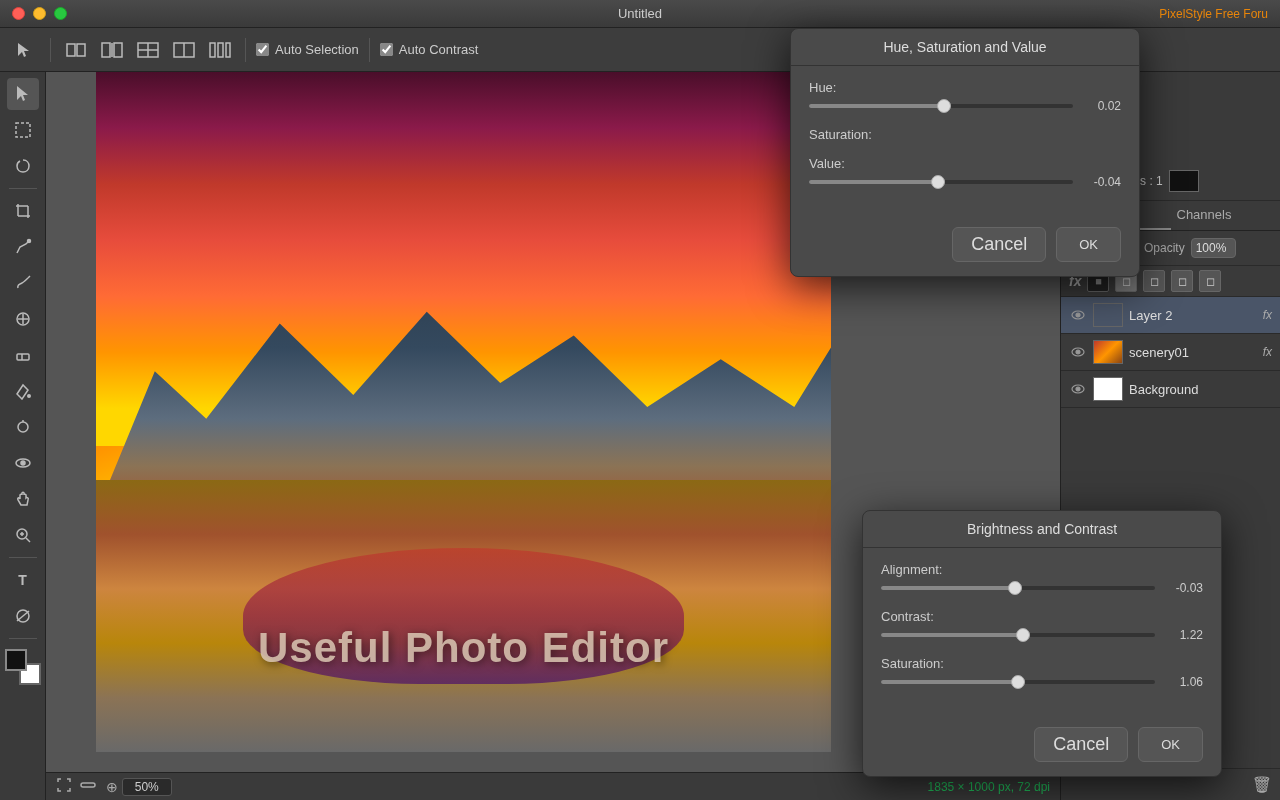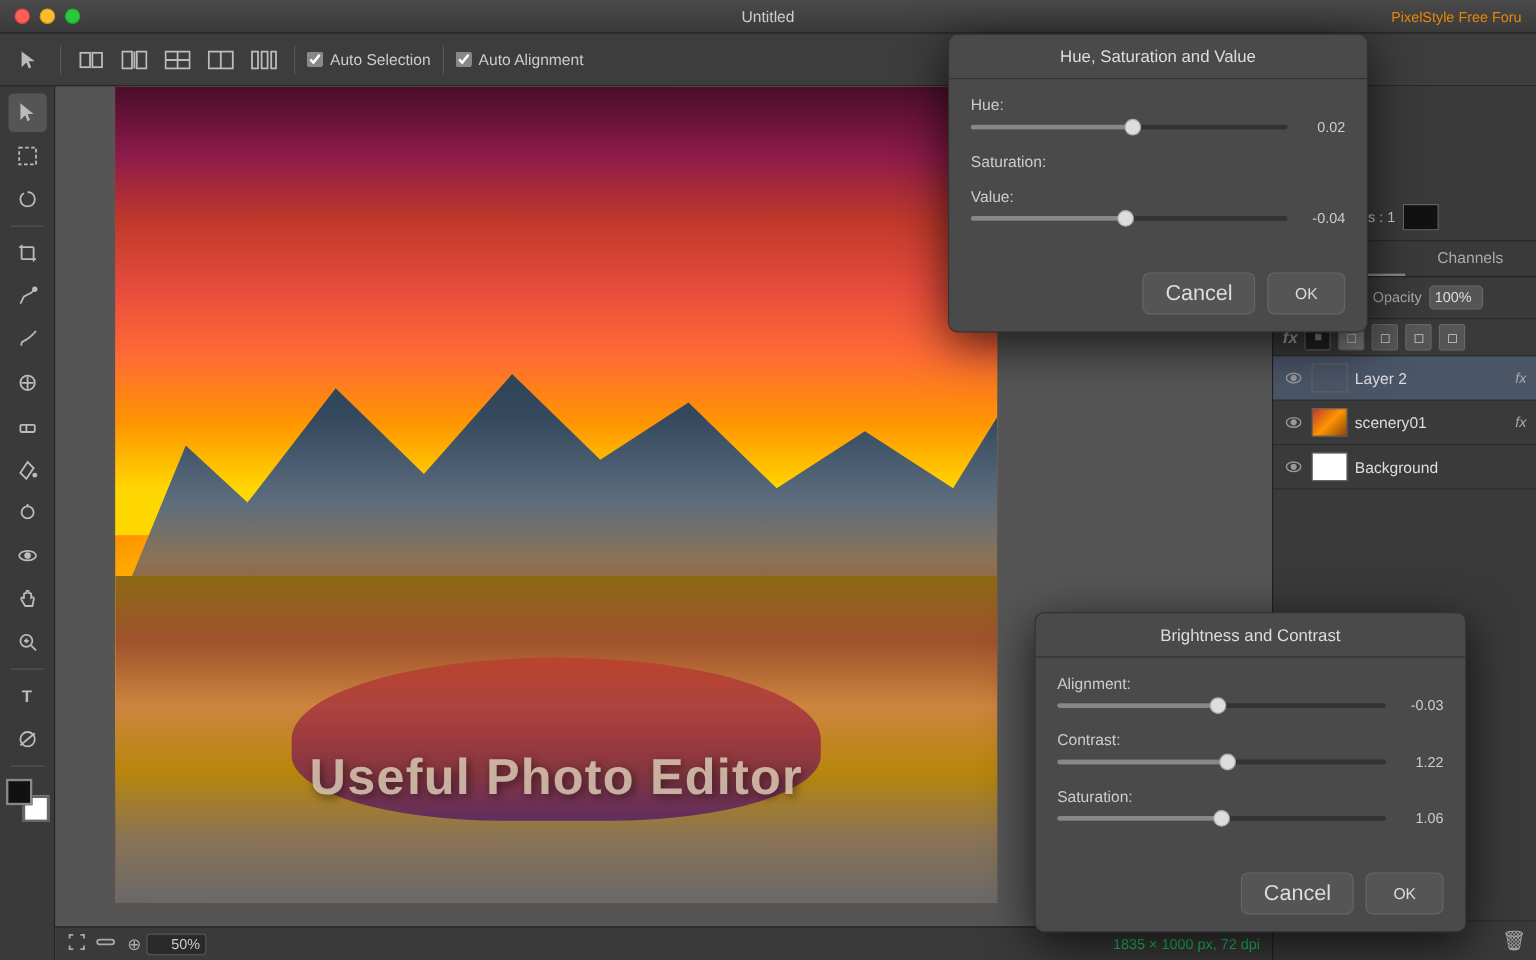--- a/index.html
+++ b/index.html
@@ -209,21 +209,21 @@
       font-size: 12px;
     }
     .statusbar-left { display: flex; align-items: center; gap: 8px; }
     .zoom-value {
       width: 50px;
       background: #2a2a2a;
       border: 1px solid #555;
       border-radius: 3px;
       color: #ccc;
       font-size: 12px;
-      text-align: right;
+      text-align: center;
       padding: 1px 4px;
     }
     .statusbar-info { margin-left: auto; color: #22c55e; }
 
     
     .right-panel {
       width: 220px;
       background: #3a3a3a;
       border-left: 1px solid #222;
       display: flex;
@@ -273,21 +273,21 @@
       display: flex;
       flex-direction: column;
     }
     .layers-tabs {
       display: flex;
       border-bottom: 1px solid #222;
     }
     .layers-tab {
       flex: 1;
       padding: 6px;
-      text-align: center;
+      text-align: left;
       font-size: 13px;
       color: #aaa;
       cursor: pointer;
       border-bottom: 2px solid transparent;
     }
     .layers-tab.active {
       color: #fff;
       border-bottom: 2px solid #888;
     }
     .layers-controls {
@@ -552,21 +552,21 @@
     </svg>
   </div>
   <div class="toolbar-sep"></div>
   <label class="toolbar-check">
     <input type="checkbox" checked="" style="">
     <span>Auto Selection</span>
   </label>
   <div class="toolbar-sep"></div>
   <label class="toolbar-check">
     <input type="checkbox" checked="" style="">
-    <span>Auto Alignment</span>
+    <span>Auto Contrast</span>
   </label>
 </div>
 
 <div class="main-layout">
 
   <div class="left-sidebar">
     <div class="side-tool active">
       <svg width="18" height="18" viewBox="0 0 18 18" fill="#bbb">
         <polygon points="3,1 3,15 7,11 9,16 11,15 9,10 14,10"></polygon>
       </svg>

